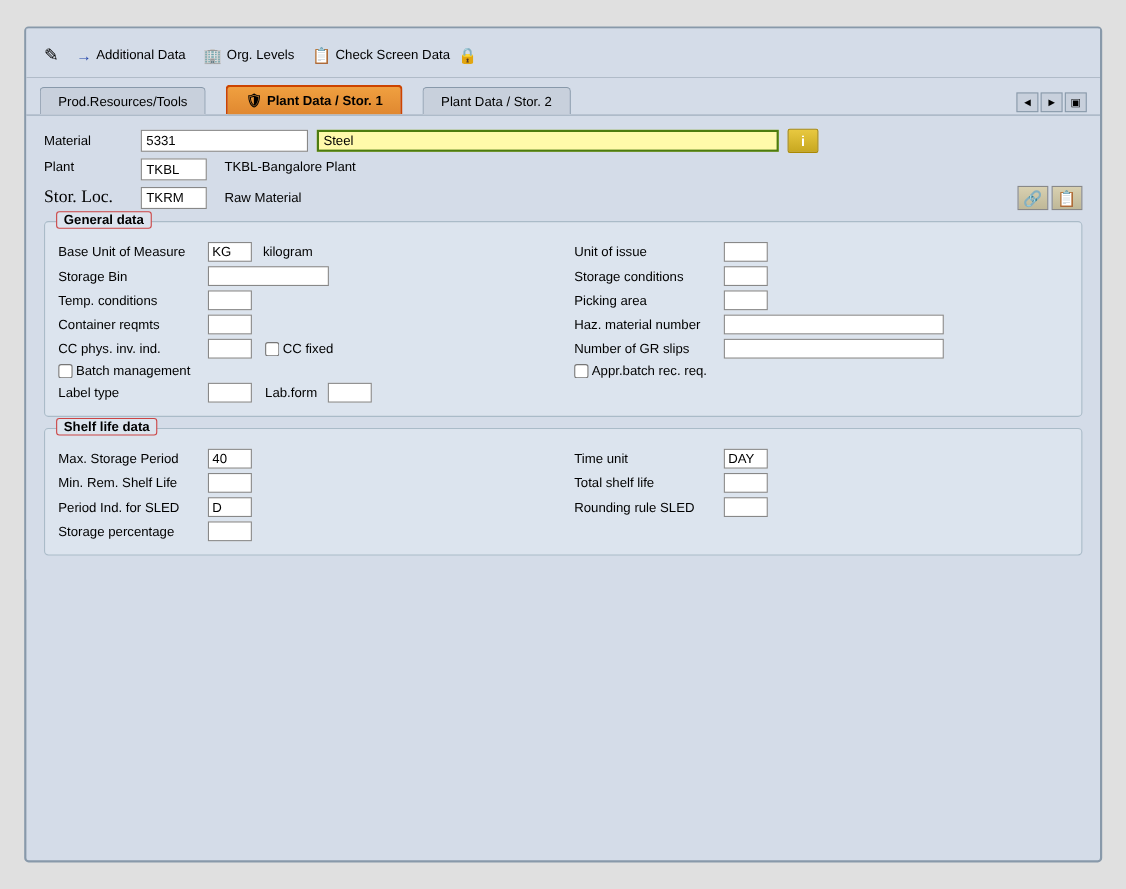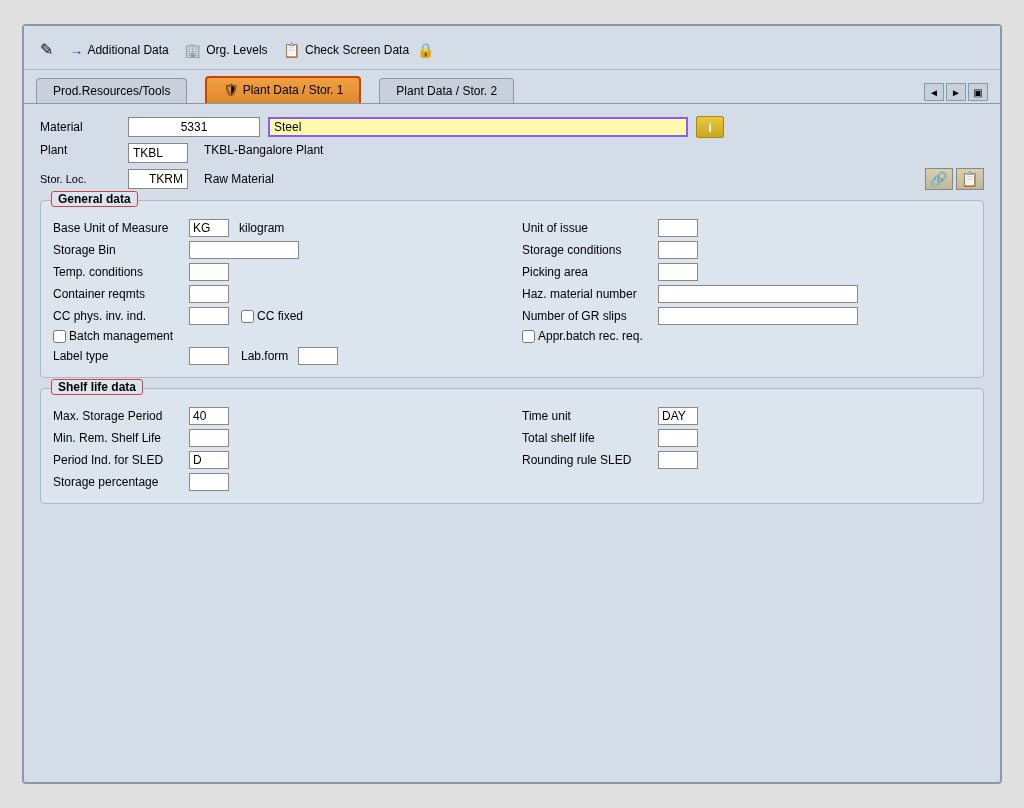--- a/index.html
+++ b/index.html
@@ -77,21 +77,21 @@
       margin-right: 18px;
       font-size: 12px;
       color: #000;
       position: relative;
     }
 
     .tab.active {
       background: linear-gradient(to bottom, #f0a040, #e08830);
       border: 2px solid #cc4400;
       border-bottom: none;
-      font-weight: normal;
+      font-weight: bold;
       color: #000;
       z-index: 2;
       padding: 5px 16px 6px 16px;
     }
 
     .tab.active .tab-icon {
       display: inline;
     }
 
     .tab-icon {
@@ -127,21 +127,21 @@
     .field-input {
       border: 1px solid #888;
       background: #fff;
       padding: 2px 4px;
       font-size: 12px;
       height: 20px;
     }
 
     .field-input.highlighted {
       background: #fffaaa;
-      border: 2px solid #8b5cf6;
+      border: 2px solid #4d7c0f;
     }
 
     .info-btn {
       width: 28px;
       height: 22px;
       background: linear-gradient(to bottom, #e8c840, #c8a820);
       border: 1px solid #aa8800;
       cursor: pointer;
       display: flex;
       align-items: center;
@@ -294,36 +294,36 @@
       <div class="nav-btn">▣</div>
     </div>
   </div>
 
   <div class="content-area">
 
     <div style="margin-bottom:10px;">
 
       <div style="display:flex; align-items:center; gap:8px; margin-bottom:5px;">
         <span style="width:80px; font-size:12px;">Material</span>
-        <input type="text" class="field-input" style="width: 132px; text-align: center;" value="5331">
+        <input type="text" class="field-input" style="width: 152px;" value="5331">
         <input type="text" class="field-input highlighted" style="width: 420px;" value="Steel">
         <div class="info-btn">
           <span style="font-weight:bold; color:#fff;">i</span>
         </div>
       </div>
 
       <div style="display:flex; align-items:flex-start; gap:8px; margin-bottom:5px;">
         <span style="width:80px; font-size:12px;">Plant</span>
         <input type="text" class="field-input" style="width: 60px;" value="TKBL">
         <span style="font-size:12px; margin-left:8px;">TKBL-Bangalore Plant</span>
       </div>
 
       <div style="display:flex; align-items:center; gap:8px; margin-bottom:5px;">
-        <span style="width:80px; font-size:11px;">Stor. Loc.</span>
-        <input type="text" class="field-input" style="width: 60px; text-align: right;" value="TKRM">
+        <span style="width:80px; font-size:16px;font-family:Liberation Serif, serif;">Stor. Loc.</span>
+        <input type="text" class="field-input" style="width: 60px;" value="TKRM">
         <span style="font-size:12px; margin-left:8px;">Raw Material</span>
         <div style="margin-left:auto; display:flex; gap:3px;">
           <div class="action-btn" style="font-size:14px;">🔗</div>
           <div class="action-btn" style="font-size:14px;">📋</div>
         </div>
       </div>
     </div>
 
     <div class="section-box">
       <span class="section-title">General data</span>

